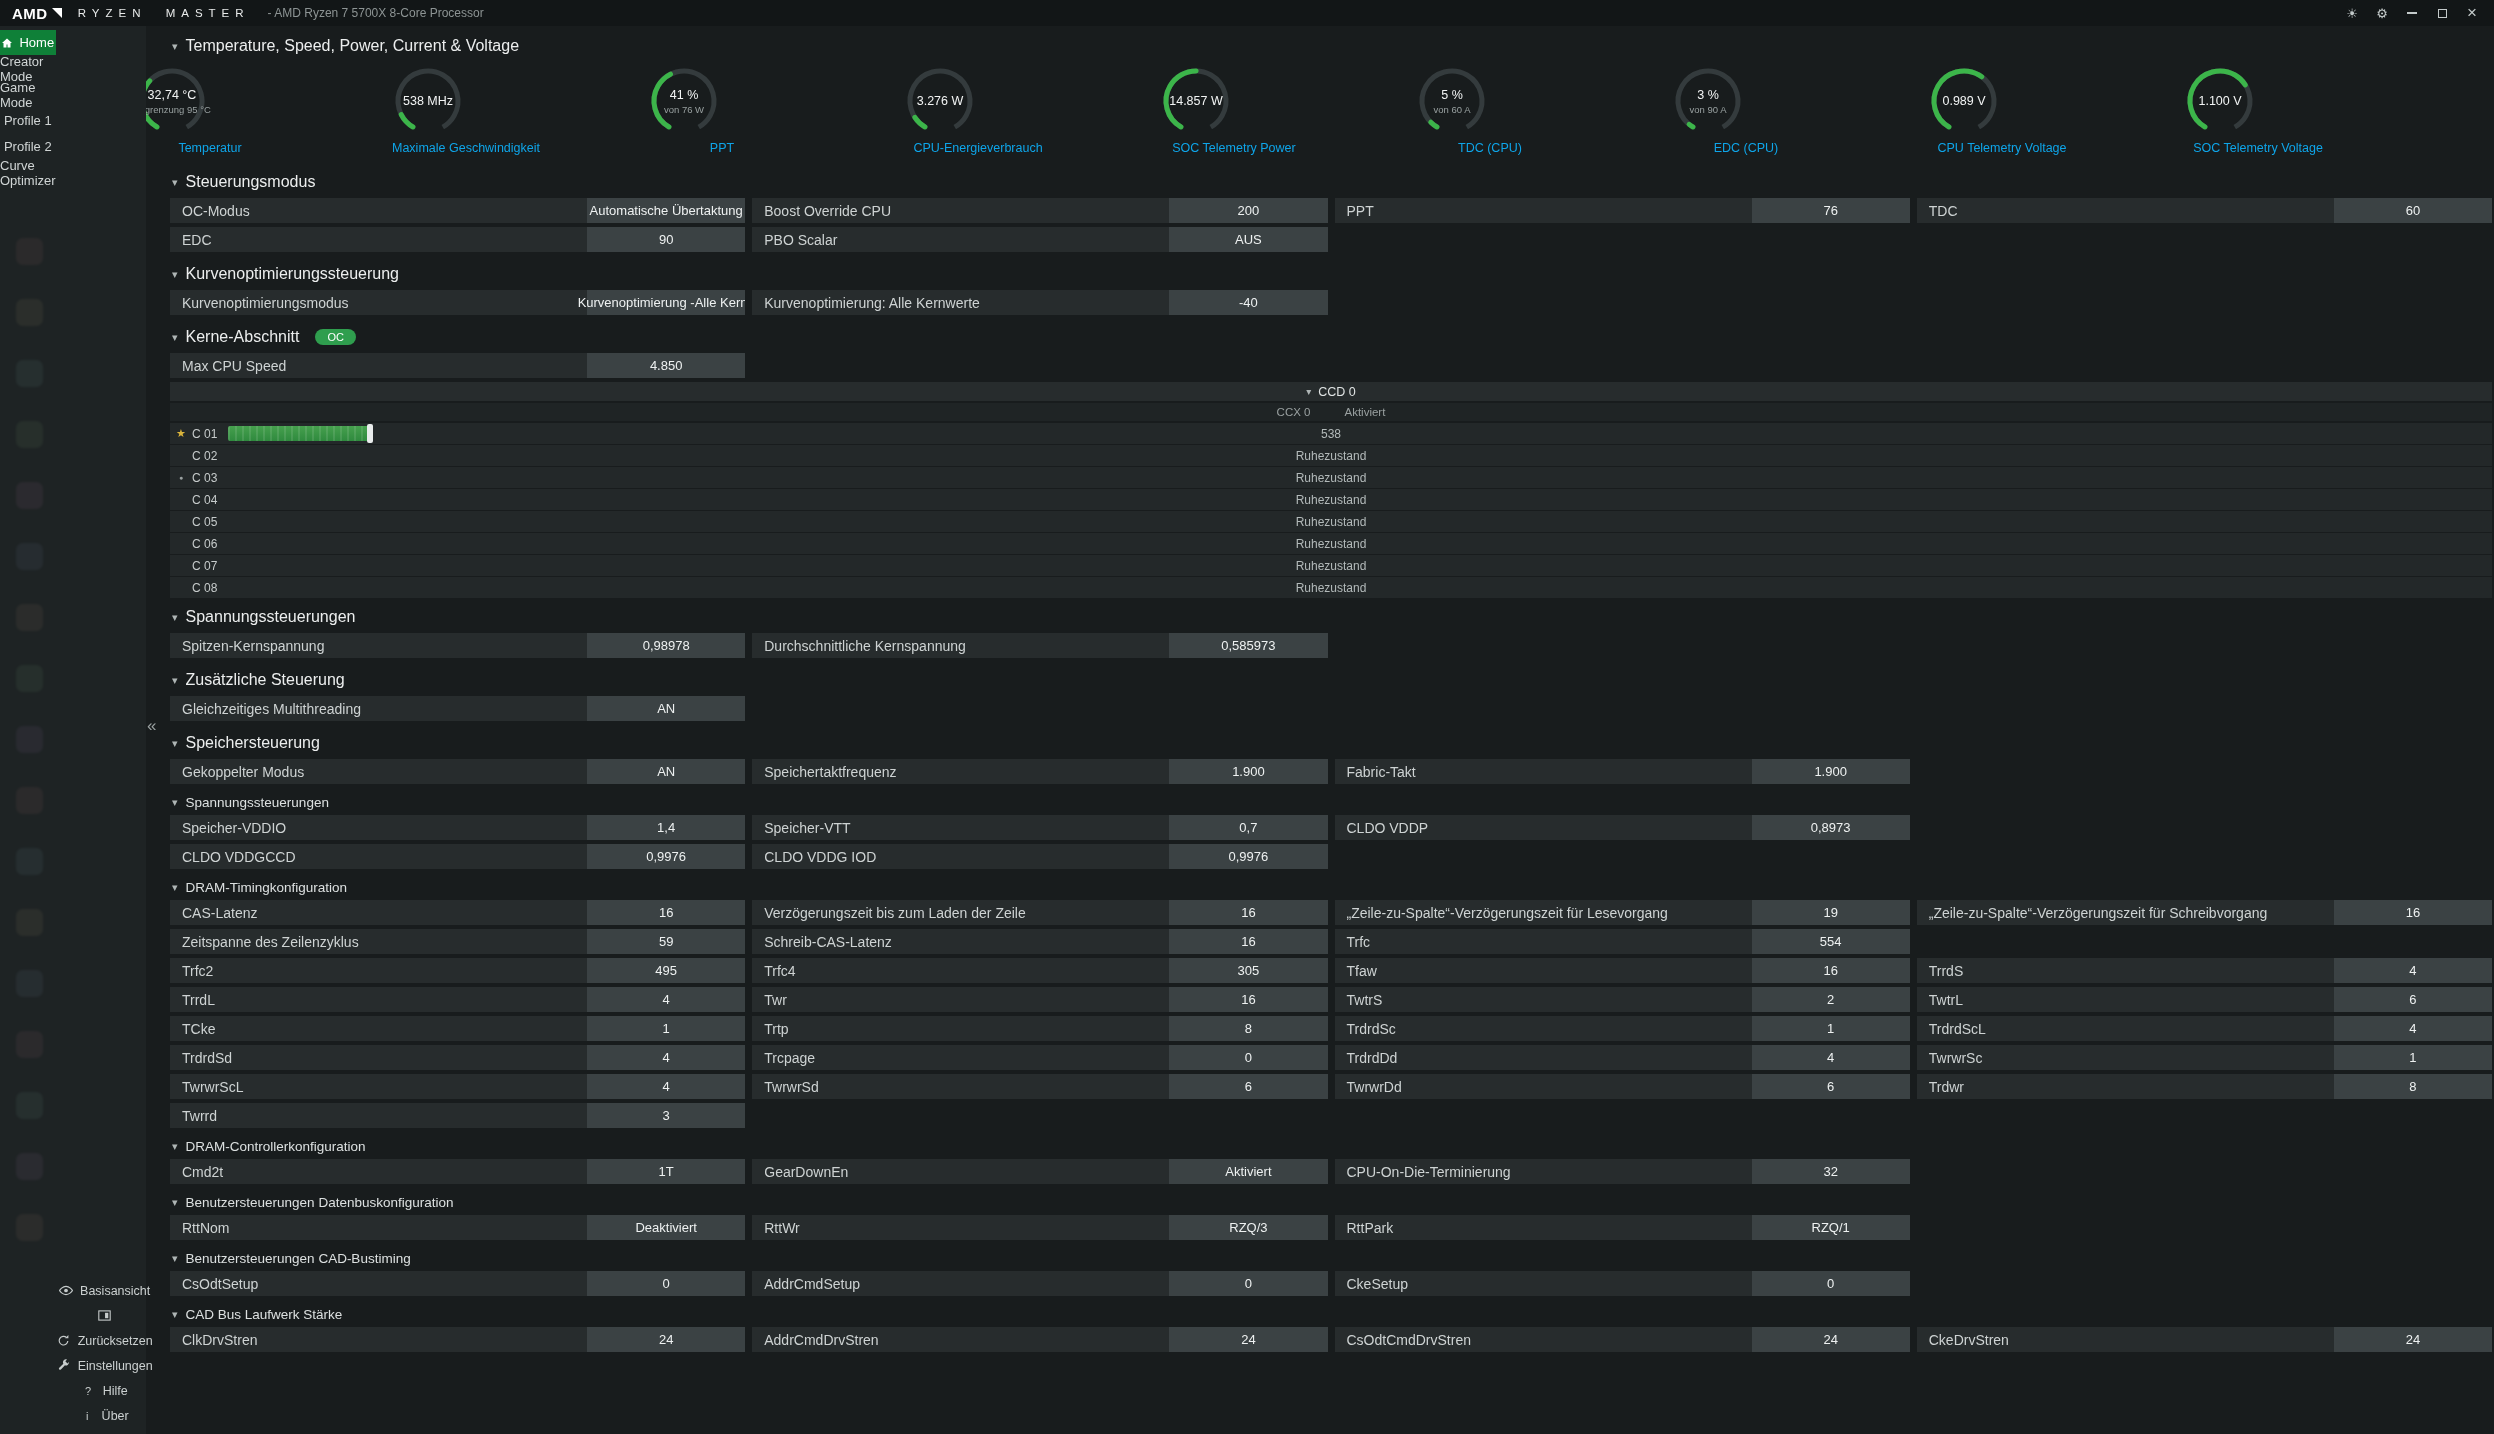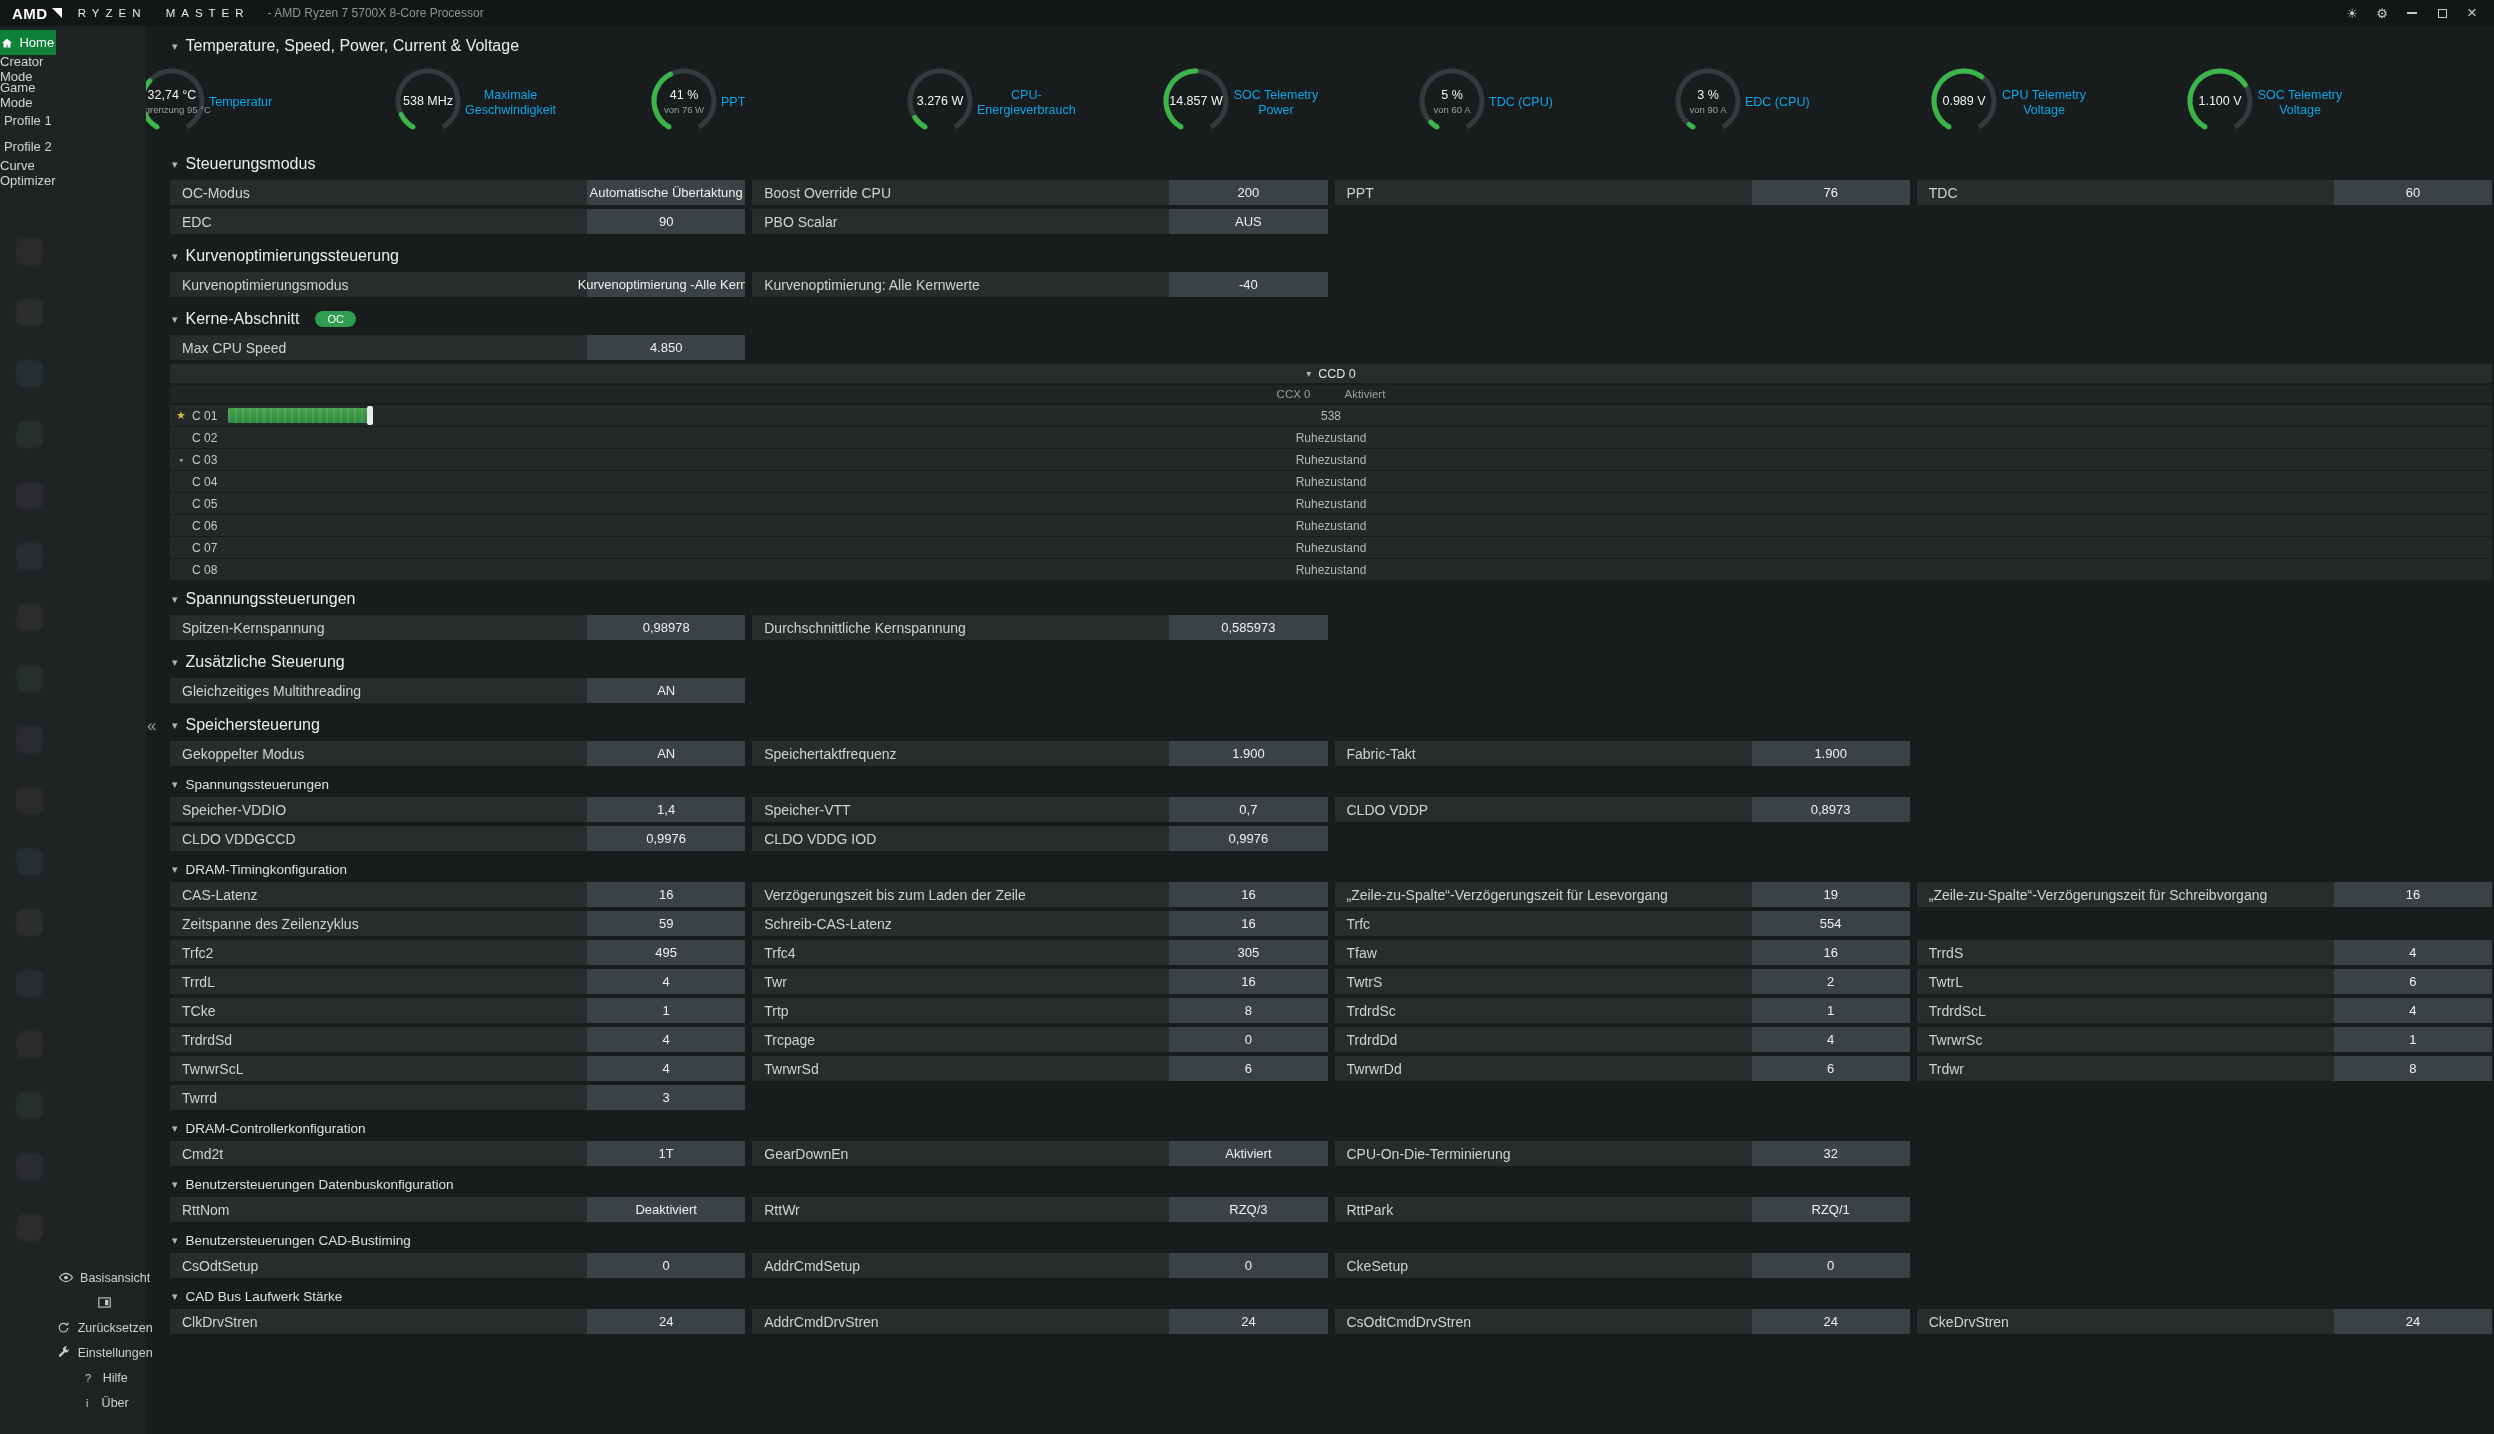--- a/index.html
+++ b/index.html
@@ -28,39 +28,39 @@
 
   
   .app{display:flex;height:1408px}
   .sidebar{width:146px;background:var(--panel);display:flex;flex-direction:row;
            padding-top:4px;position:relative;flex:none}
   .nav-item{height:25px;display:flex;align-items:center;justify-content:center;gap:6px;
             font-size:13px;color:#d0d5d5;margin-bottom:1px;cursor:default;position:relative;z-index:2}
   .nav-item.active{background:var(--active-nav-green);color:#fff}
   .nav-icon{display:inline-flex}
   .ghost{position:absolute;left:16px;width:27px;height:27px;border-radius:7px;opacity:.17;filter:blur(1px)}
-  .sidebar-bottom{margin-top:auto;padding-bottom:19px;position:relative;z-index:2}
+  .sidebar-bottom{margin-top:auto;padding-bottom:6px;position:relative;z-index:2}
   .side-bottom-item{height:25px;display:flex;align-items:center;justify-content:center;gap:7px;
                     font-size:12.5px;color:#ccd1d1;cursor:default}
   .b-icon{width:15px;display:inline-flex;justify-content:center;align-items:center;
           color:#c7cccc;font-size:11px;font-style:normal}
 
   .main{flex:1;padding:2px 2px 0 24px;position:relative;overflow:hidden}
   .collapse{position:absolute;left:1px;top:690px;color:#9aa1a1;font-size:17px;z-index:5;cursor:default}
 
   
   .sec-header{display:flex;align-items:center;gap:8px;padding:9px 2px 7px}
   .sec-header .chev{color:#aeb5b5;font-size:11px;line-height:1}
   .sec-header.lvl1 .sec-title{font-size:16px;color:#eceeee}
   .sec-header.lvl2{padding:7px 2px 5px}
   .sec-header.lvl2 .sec-title{font-size:13.5px;color:#dce0e0}
   .oc-badge{background:var(--accent-green);color:#fff;font-size:11px;padding:2.5px 12px;
             border-radius:8px;margin-left:8px;line-height:1}
   .gauge-row{margin-left:-35px;width:2208px;display:flex;justify-content:space-between;padding:2px 0 8px}
-  .gauge{width:160px;display:flex;flex-direction:row;align-items:center}
+  .gauge{width:160px;display:flex;flex-direction:column;}
   .dial{position:relative;width:74px;height:74px}
   .dial-text{position:absolute;inset:0;display:flex;flex-direction:column;align-items:center;
              justify-content:center;text-align:center}
   .gv{font-size:12.5px;color:#f2f4f4;white-space:nowrap}
   .gs{font-size:9.5px;color:#98a0a0;margin-top:2px;white-space:nowrap}
   .glabel{margin-top:3px;font-size:12.5px;color:#0ea5e9;text-align:center;line-height:1.2;max-width:150px}
 
   
   .prow{display:grid;grid-template-columns:repeat(4,1fr);gap:7px;margin-bottom:4px}
   .pair{display:flex;height:25px;overflow:hidden}

